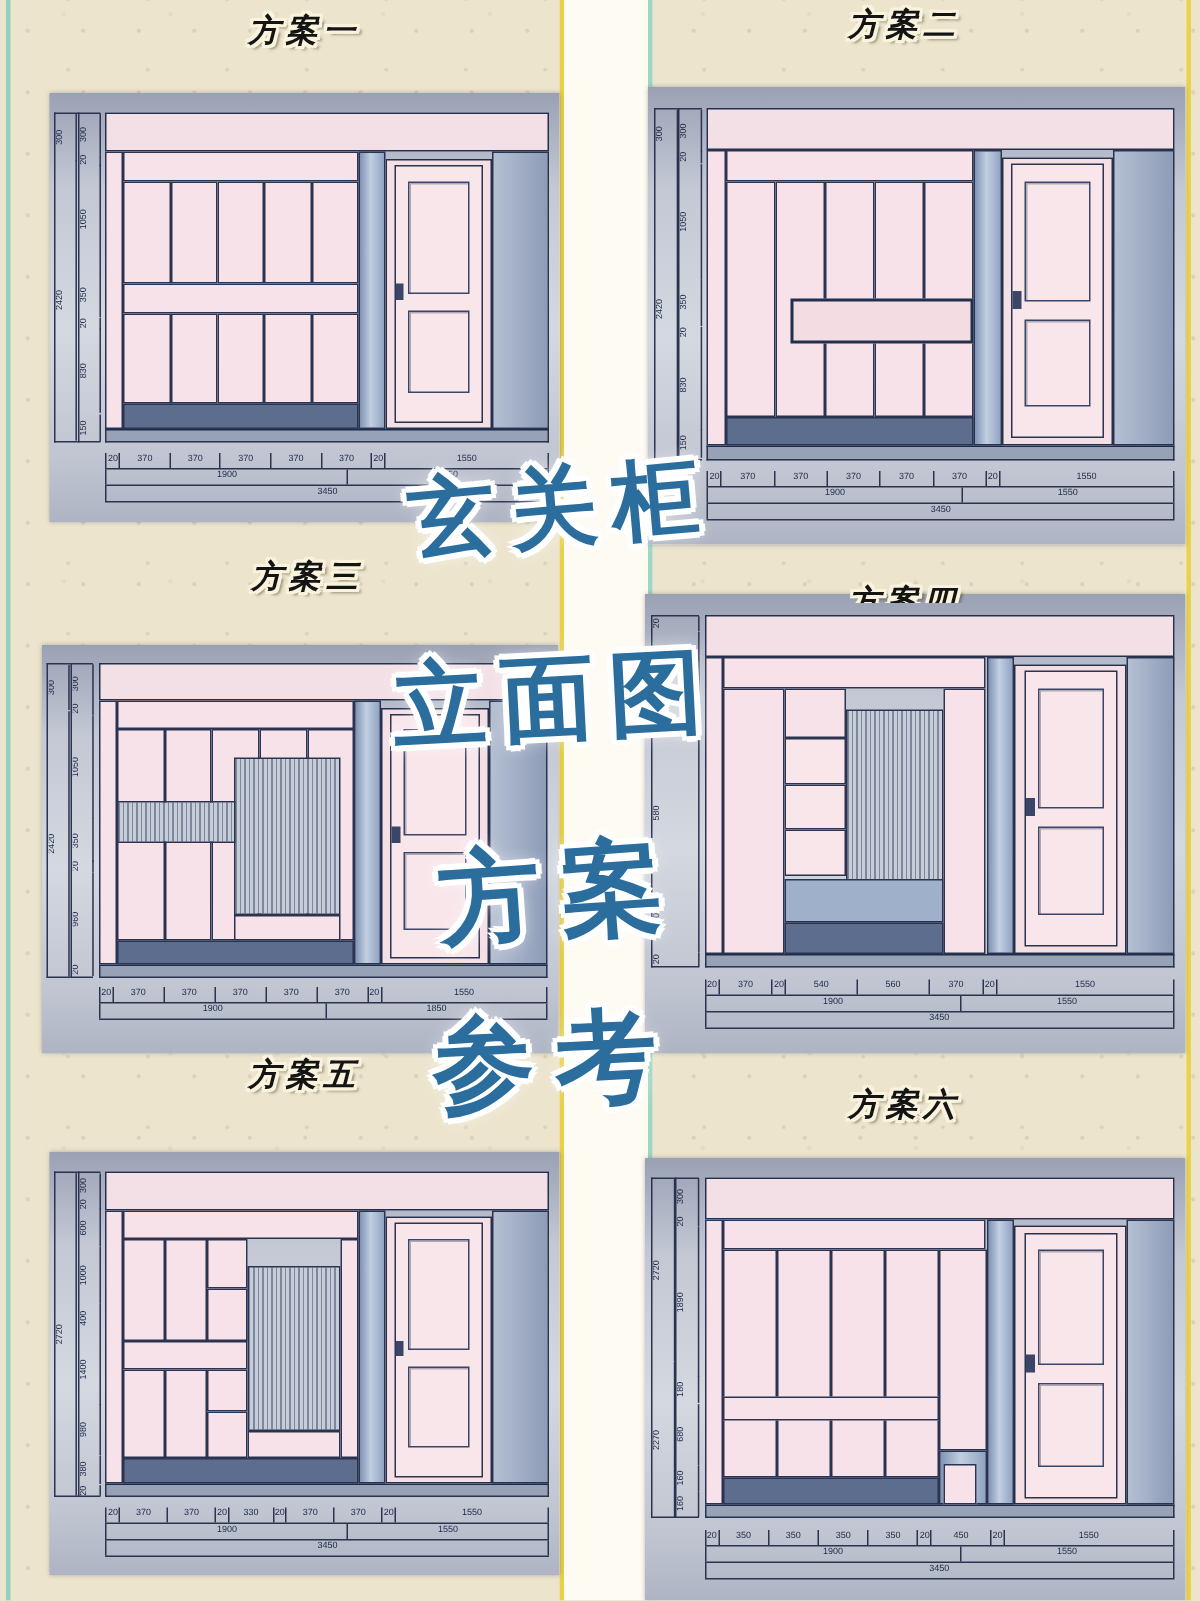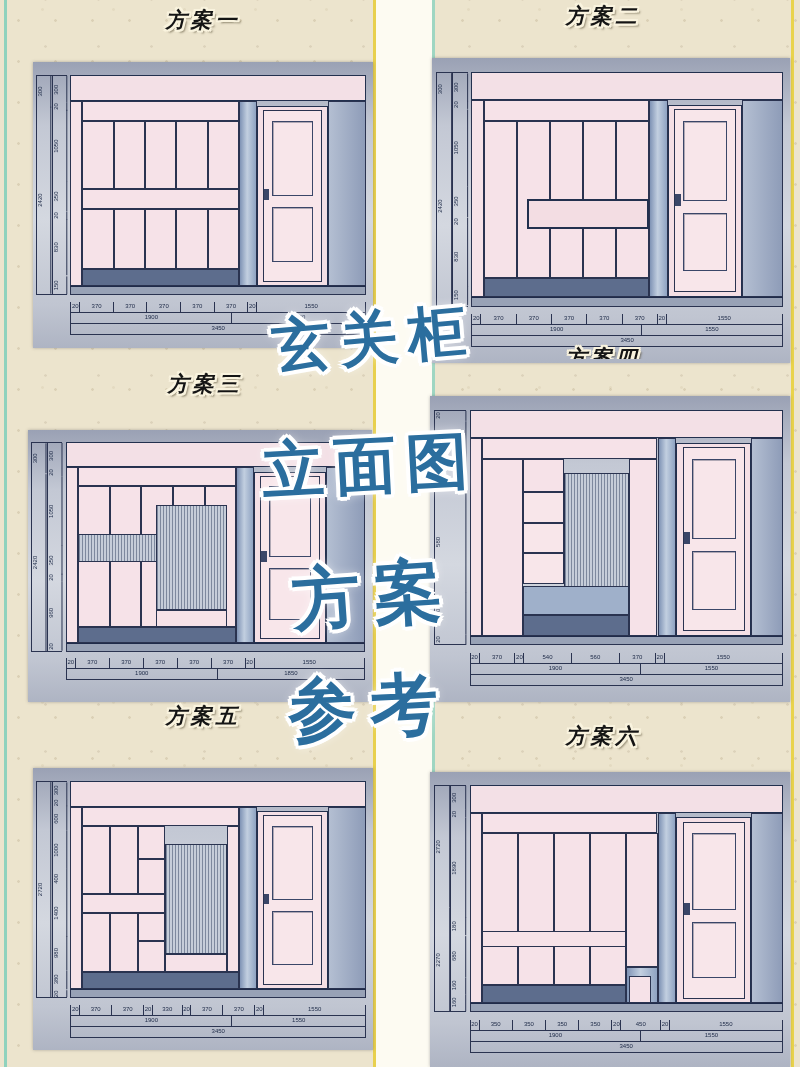--- a/index.html
+++ b/index.html
@@ -32,21 +32,21 @@
     position:absolute;width:220px;text-align:center;z-index:10;
     font-size:21px;font-weight:900;font-style:italic;letter-spacing:4px;
     color:#141414;
     text-shadow:
       -2px -2px 0 #f9f3de, 2px -2px 0 #f9f3de,
       -2px 2px 0 #f9f3de, 2px 2px 0 #f9f3de,
       -2px 0 0 #f9f3de, 2px 0 0 #f9f3de,
       0 -2px 0 #f9f3de, 0 2px 0 #f9f3de,
       3px 3px 2px rgba(70,60,35,.55);
   }
-  .clipped{height:15px;overflow:hidden;}
+  .clipped{height:15px;overflow:hidden;margin-top:43px;}
   
   .photo{
     position:absolute;z-index:4;
     background:linear-gradient(180deg,#9aa1b4 0%,#c3c8d4 22%,#d4d8e0 55%,#c0c5d1 85%,#aeb4c3 100%);
     box-shadow:0 0 3px rgba(60,60,70,.35);
   }
   .elev{position:absolute;left:11%;top:4.5%;width:87%;height:77%;}
   .rect{position:absolute;box-sizing:border-box;border:1px solid #2a3350;background:#f6e2e8;}
   .beam{background:#f3e0e6;border:1.5px solid #22304e;}
   .pink{background:#f6e2e8;}

